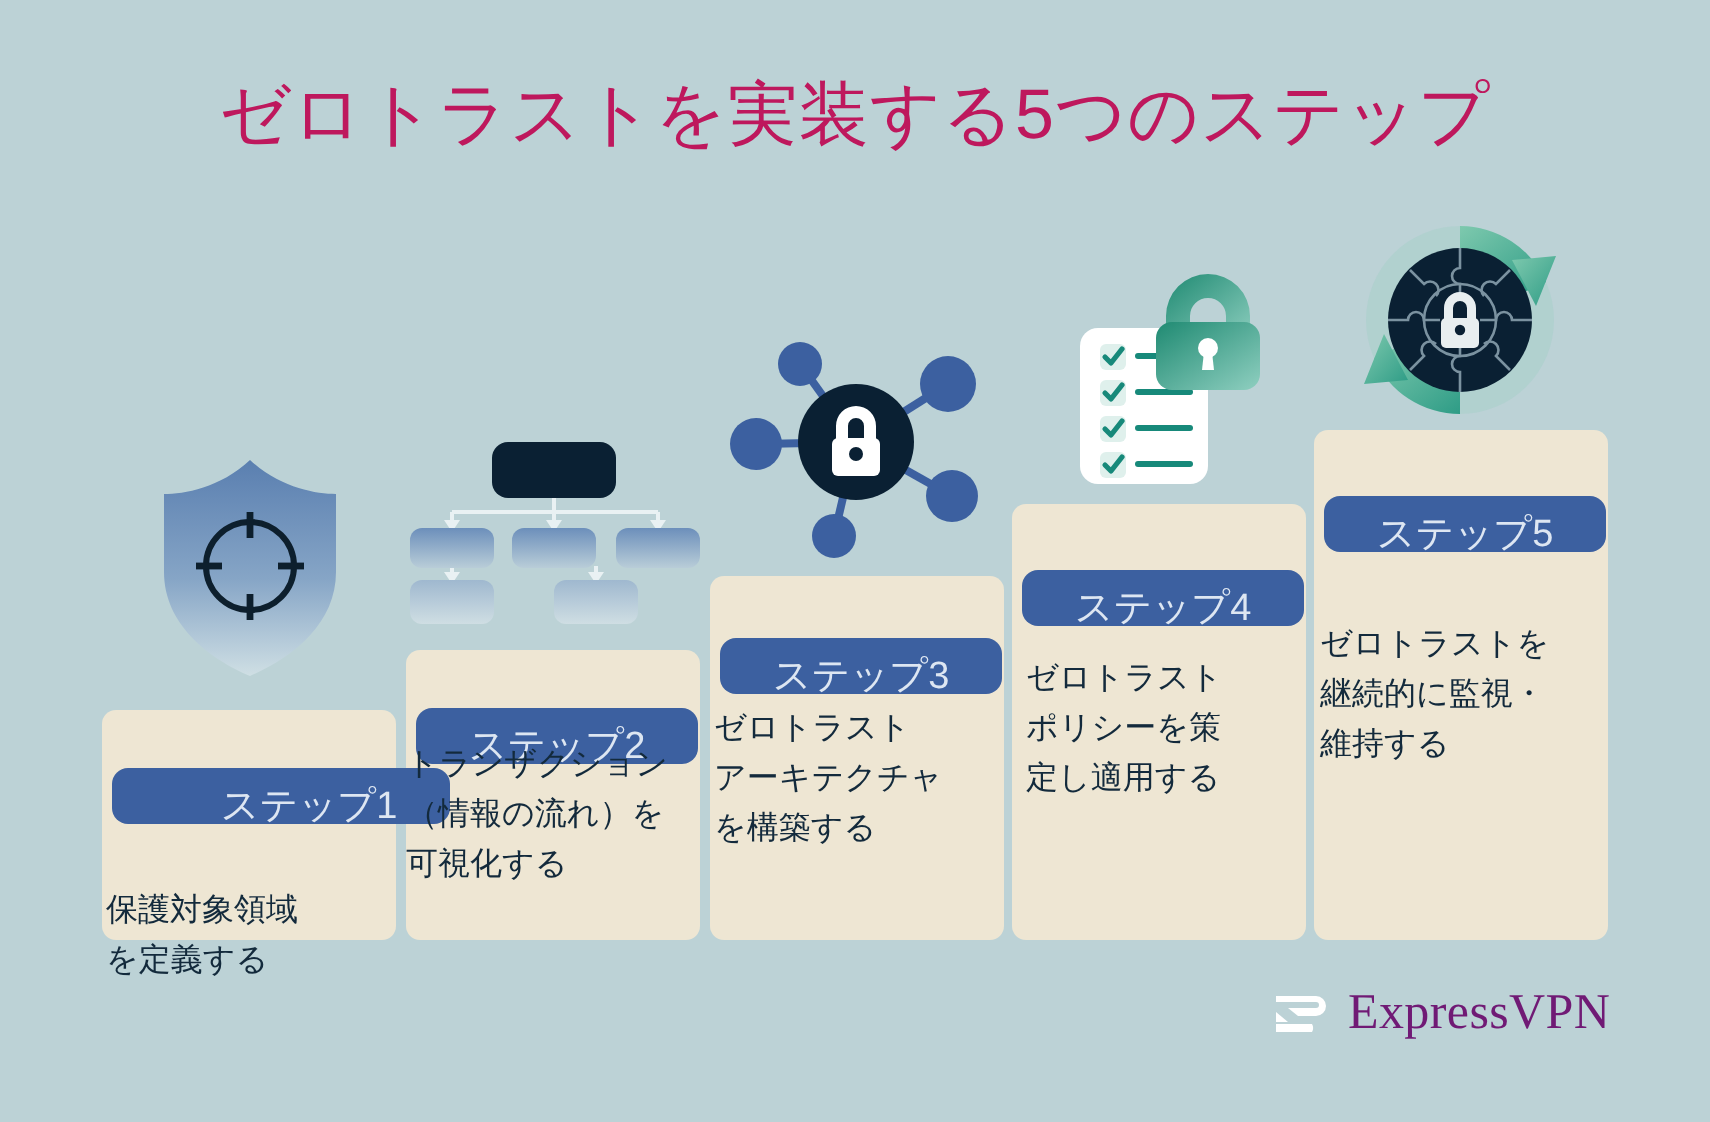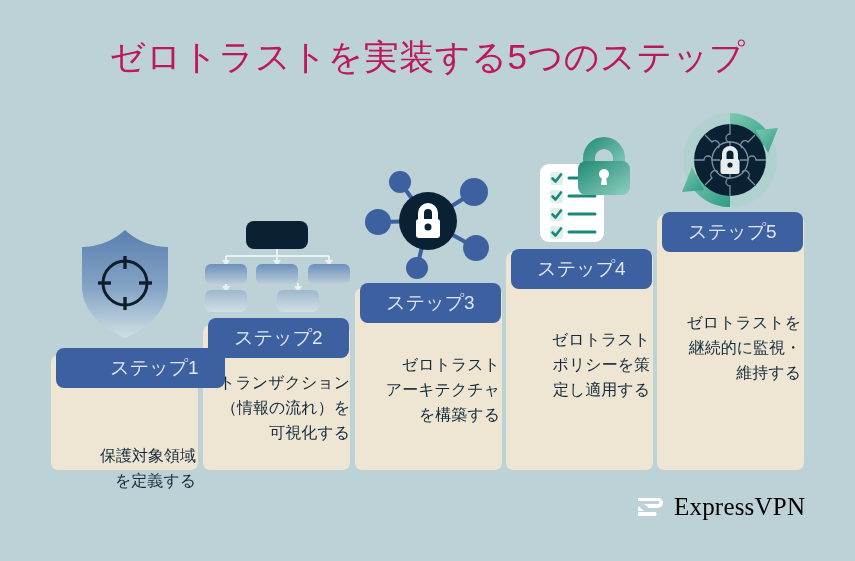--- a/index.html
+++ b/index.html
@@ -26,33 +26,34 @@
   .card{
     position:absolute;
     width:147px;
     background:#eee6d3;
     border-radius:7px;
   }
   .badge{
     position:absolute;
     left:5px;
     width:141px;
-    height:40px;
+    height:28px;
     background:#3c60a0;
     border-radius:8px;
     color:#dde6f2;
     font-size:19px;
     line-height:40px;
     text-align:center;
     white-space:nowrap;
+    margin-top:36px;
   }
   .card-text{
     position:absolute;
     left:8px;right:8px;
-    text-align:right;
+    text-align:left;
     font-size:16px;
     line-height:25px;
     color:#132a3c;
     white-space:pre-line;
   }
 
   .c1{left:51px;top:355px;height:115px;}
   .c2{left:203px;top:325px;height:145px;}
   .c3{left:355px;top:288px;height:182px;}
   .c4{left:506px;top:252px;height:218px;}
@@ -78,21 +79,21 @@
   .i4{left:528px;top:126px;width:118px;height:122px;}
   .i5{left:672px;top:104px;width:116px;height:112px;}
 
   
   .logo{
     position:absolute;left:634px;top:492px;
     display:flex;align-items:center;gap:10px;
   }
   .logo-mark{width:30px;height:30px;}
   .logo-text{
-    color:#000000;
+    color:#701a75;
     font-family:"Liberation Serif","DejaVu Serif",serif;
     font-size:25px;
     letter-spacing:0.2px;
     white-space:nowrap;
   }
 </style>
 </head>
 <body>
 
 <div class="canvas">

